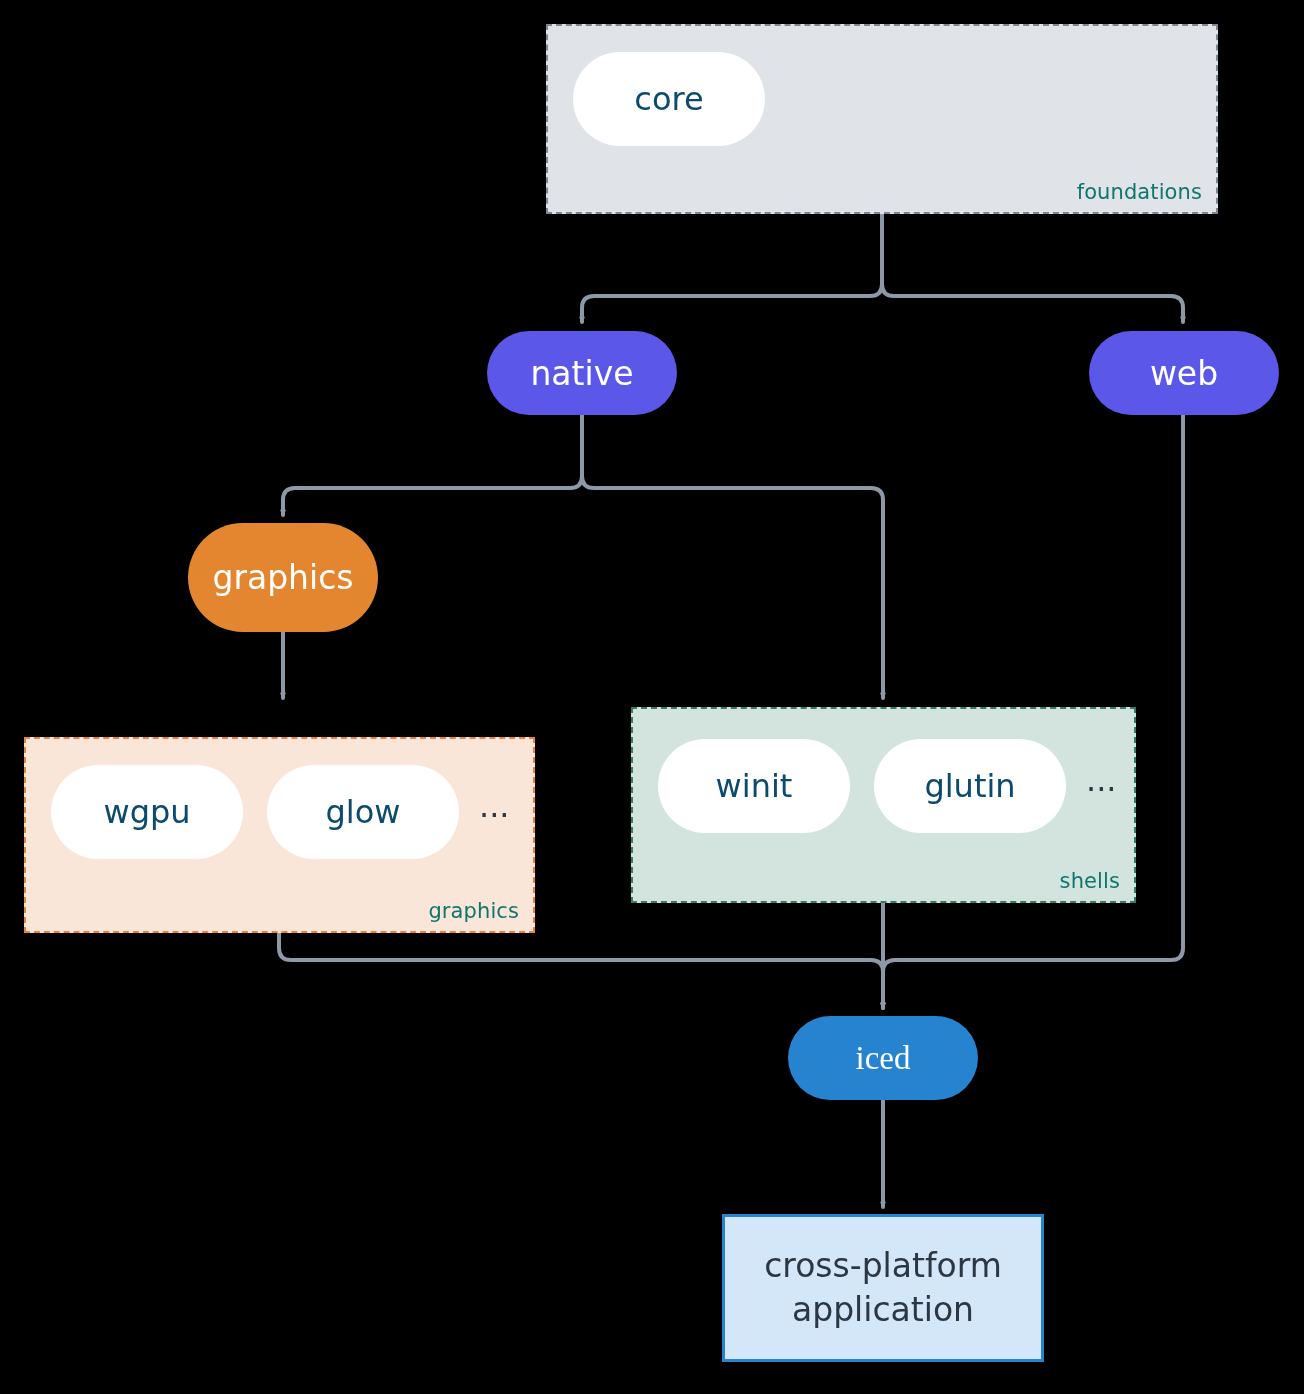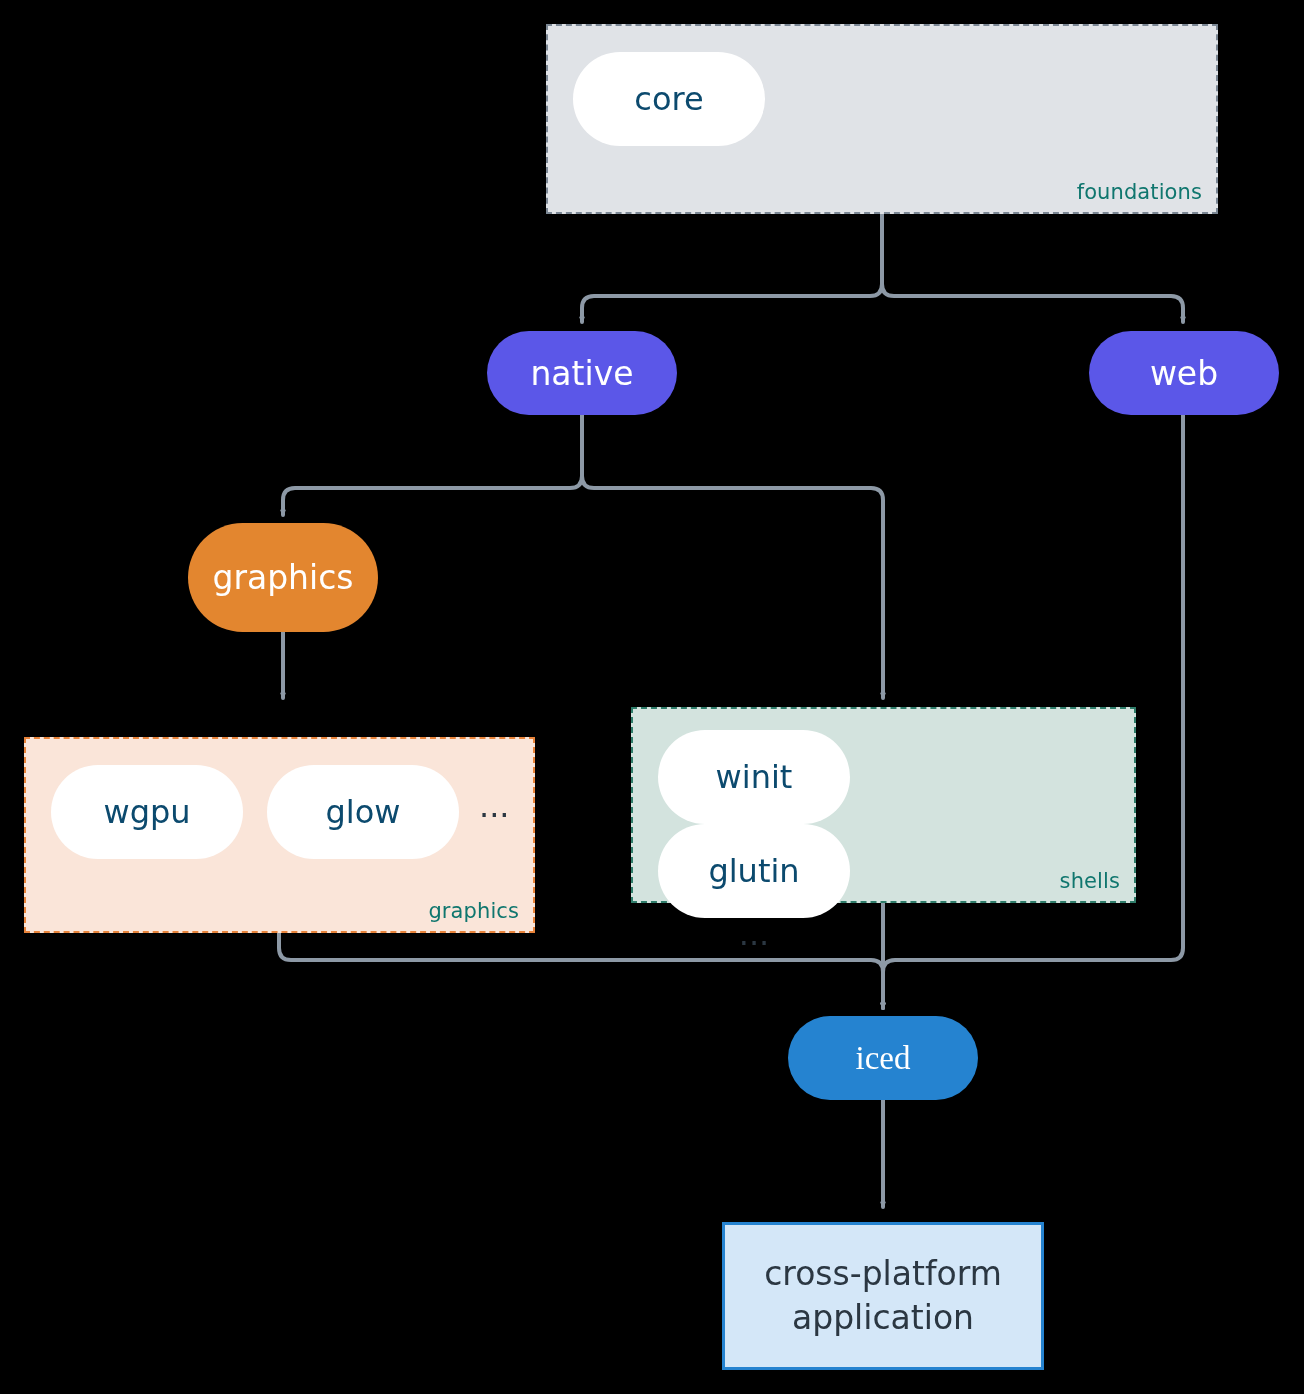--- a/index.html
+++ b/index.html
@@ -163,37 +163,37 @@
       <div class="leaf" style="width:192px; height:94px;">
         <span>glow</span>
       </div>
       <div style="width:20px;"></div>
       <div class="ellipsis">...</div>
     </div>
     <div class="cluster-label">graphics</div>
   </div>
 
   <div class="cluster" style="left:631px; top:707px; width:505px; height:196px; background:#d3e3de; border-color:#2f7d6a;">
-    <div class="cluster-row" style="left:25px; top:21px;flex-direction:column;">
+    <div class="cluster-row" style="left:25px; top:30px;">
       <div class="leaf" style="width:192px; height:94px;">
         <span>winit</span>
       </div>
       <div style="width:24px;"></div>
       <div class="leaf" style="width:192px; height:94px;">
         <span>glutin</span>
       </div>
       <div style="width:20px;"></div>
       <div class="ellipsis">...</div>
     </div>
     <div class="cluster-label">shells</div>
   </div>
 
   <div class="node-pill" style="left:788px; top:1016px; width:190px; height:84px; background:#2583d0;font-family:Liberation Serif, serif;">
     <span>iced</span>
   </div>
 
   <div class="node-rect" style="left:722px; top:1214px; width:322px; height:148px;
-              background:#d4e7f8; border:3px solid #2583d0; color:#2b3742;margin-top:8px;">
+              background:#d4e7f8; border:3px solid #2583d0; color:#2b3742;">
     <span>cross-platform</span>
     <span>application</span>
   </div>
 
 </div>
 
 </body></html>

